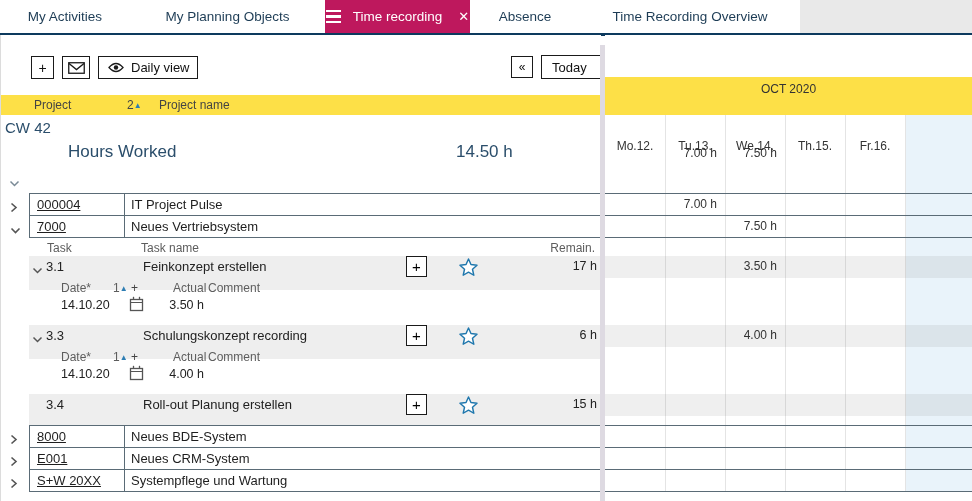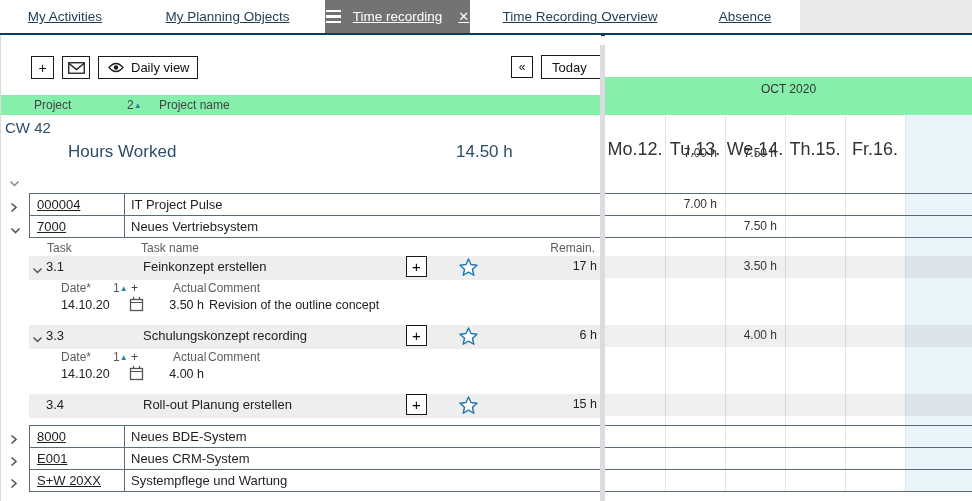--- a/index.html
+++ b/index.html
@@ -7,23 +7,23 @@
   body {
     position: relative; overflow: hidden; background: #fff;
     font-family: "Liberation Sans", sans-serif; color: #222;
   }
   .abs { position: absolute; }
 
   
   .tabbar { display: flex; height: 33px; background: #fff; width: 972px; }
   .tab {
     display: flex; align-items: center; justify-content: center;
-    font-size: 13.5px; color: #1d3c55; cursor: pointer; white-space: nowrap; text-decoration: underline;
-  }
-  .tab.active { background: #737373; color: #fff; gap: 12px; }
+    font-size: 13.5px; color: #1d3c55; cursor: pointer; white-space: nowrap;
+  }
+  .tab.active { background: #be185d; color: #fff; gap: 12px; }
   .tab-filler { flex: 1; background: #e9e9e9; }
   .tab-underline { height: 3px; background: #0d3a5e; width: 972px; }
   .hamburger { display: inline-flex; flex-direction: column; gap: 3px; }
   .hamburger i { display: block; width: 15px; height: 2.5px; background: #fff; }
   .closex { font-size: 13px; color: #fff; padding-left: 4px; }
 
   
   .left-pane  { position: absolute; left: 0; top: 35px; width: 601px; height: 466px;
                 overflow: hidden; background: #fff; border-left: 1px solid #dcdcdc; }
   .right-pane { position: absolute; left: 605px; top: 35px; width: 367px; height: 466px;
@@ -32,66 +32,66 @@
 
   
   .tbtn {
     position: absolute; border: 1.5px solid #1a1a1a; background: #fff;
     display: flex; align-items: center; justify-content: center;
     font-size: 14px; color: #111; cursor: pointer;
   }
   .viewbtn { gap: 7px; font-size: 13px; justify-content: flex-start; padding-left: 9px; }
 
   
-  .hdrband { position: absolute; left: 0; right: 0; background: #86efac; }
+  .hdrband { position: absolute; left: 0; right: 0; background: #fde047; }
   .gray12 { font-size: 12px; color: #5d5d5d; }
   .sorttri { font-size: 8px; color: #2d7db3; vertical-align: 1px; }
   .cw { font-size: 15px; color: #2b4e6b; }
   .hours-big { font-size: 17px; color: #2b4e6b; }
   .section-label { font-size: 14px; color: #176a9b; }
   .prow {
     position: absolute; left: 28px; right: 0; height: 23px; background: #fff;
     border: 1px solid #5a6b76; font-size: 13px; color: #1e1e1e;
   }
   .prow .cell-id   { position: absolute; left: 7px;  top: 3px; text-decoration: underline; }
   .prow .cell-name { position: absolute; left: 101px; top: 3px; }
   .prow .cell-sep  { position: absolute; left: 94px; top: 0; bottom: 0; width: 1px; background: #5a6b76; }
   .chev { position: absolute; left: 9px; width: 12px; }
-  .taskrow { position: absolute; left: 28px; right: 0; height: 24px; background: #eeeeee; font-size: 13px; }
+  .taskrow { position: absolute; left: 28px; right: 0; height: 34px; background: #eeeeee; font-size: 13px; }
   .plusbtn {
     position: absolute; width: 21px; height: 21px; border: 1.5px solid #1a1a1a; background: #fff;
     display: flex; align-items: center; justify-content: center; font-size: 15px; cursor: pointer;
   }
   .rightnum { position: absolute; text-align: right; font-size: 12.5px; color: #222; }
 
   
   .colline { position: absolute; top: 80px; height: 376px; width: 1px; background: #e4e4e4; }
   .darkline { position: absolute; left: 0; right: 0; height: 1px; background: #5a6b76; }
   .band { position: absolute; left: 0; right: 0; height: 22px; background: rgba(125,125,125,0.12); }
   .weekend { position: absolute; left: 300px; width: 67px; top: 80px; height: 376px; background: #e9f3fa; }
-  .dayhdr { position: absolute; top: 62px; text-align: center; font-size: 18px; color: #333; }
+  .dayhdr { position: absolute; top: 62px; text-align: center; font-size: 12px; color: #333; }
   .gval { position: absolute; width: 56px; text-align: right; font-size: 12px; color: #333; padding-right: 4px; }
 </style>
 </head>
 <body>
 
 <header class="tabbar">
   <div class="tab" style="width:130px">My Activities</div>
   <div class="tab" style="width:195px">My Planning Objects</div>
   <div class="tab active" style="width:145px">
     <span class="hamburger">
         <i></i>
         <i></i>
         <i></i>
       </span>
     <span>Time recording</span>
     <span class="closex">✕</span>
   </div>
+  <div class="tab" style="width:110px">Absence</div>
   <div class="tab" style="width:220px">Time Recording Overview</div>
-  <div class="tab" style="width:110px">Absence</div>
   <div class="tab-filler"></div>
 </header>
 <div class="tab-underline"></div>
 
 <div class="left-pane">
 
   <button class="tbtn" style="left:30px;top:21px;width:23px;height:23px">+</button>
   <button class="tbtn" style="left:61px;top:21px;width:28px;height:23px">
     <svg width="17" height="12" viewBox="0 0 17 12">
       <rect x="0.75" y="0.75" width="15.5" height="10.5" fill="none" stroke="#1a1a1a" stroke-width="1.3"></rect>
@@ -180,21 +180,20 @@
   <span class="abs" style="left:60px;top:263px;font-size:12.5px">14.10.20</span>
   <span class="abs" style="left:128px;top:261px">
     <svg width="15" height="16" viewBox="0 0 15 16">
         <rect x="1.5" y="3.5" width="12" height="11" fill="none" stroke="#555" stroke-width="1.3"></rect>
         <line x1="4.5" y1="0.8" x2="4.5" y2="4" stroke="#555" stroke-width="1.3"></line>
         <line x1="10.5" y1="0.8" x2="10.5" y2="4" stroke="#555" stroke-width="1.3"></line>
         <line x1="1.5" y1="6.5" x2="13.5" y2="6.5" stroke="#555" stroke-width="1"></line>
       </svg>
   </span>
   <span class="rightnum" style="left:150px;top:263px;width:53px">3.50 h</span>
-  <span class="abs" style="left:208px;top:263px;font-size:12.5px">Revision of the outline concept</span>
 
   <div class="taskrow" style="top:290px">
     <span class="abs" style="left:3px;top:7px">
       <svg width="11" height="8" viewBox="0 0 11 8">
           <polyline points="1.5,1.5 5.5,5.5 9.5,1.5" fill="none" stroke="#555" stroke-width="1.5"></polyline>
         </svg>
     </span>
     <span class="abs" style="left:17px;top:3px">3.3</span>
     <span class="abs" style="left:114px;top:3px">Schulungskonzept recording</span>
     <button class="plusbtn" style="left:377px;top:0px">+</button>

